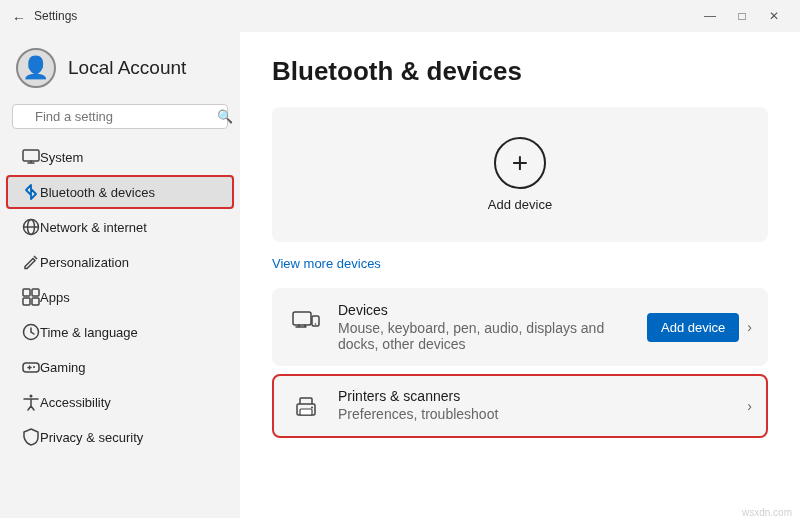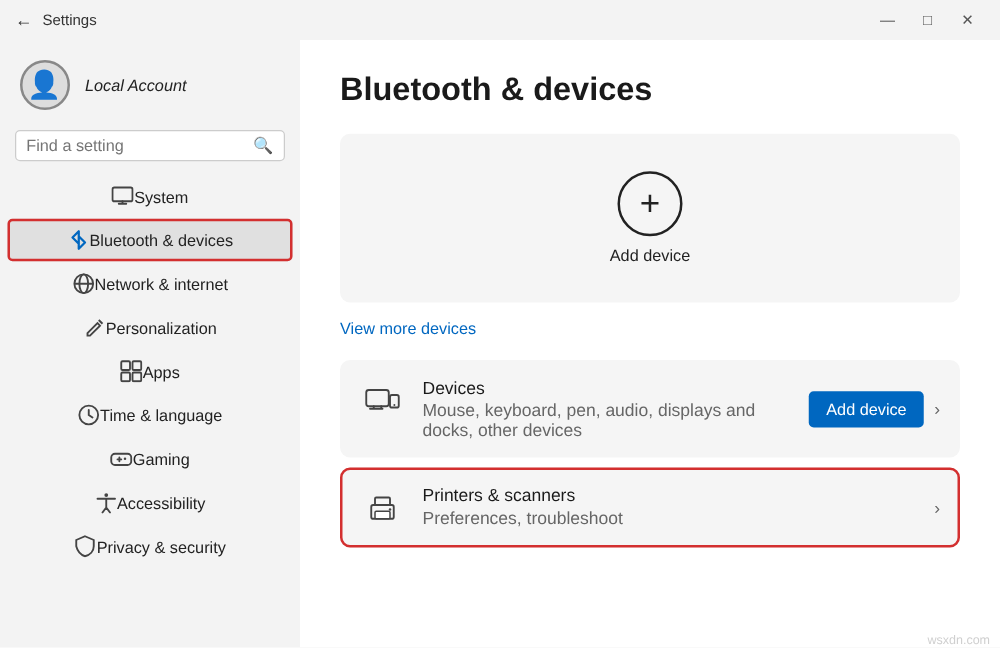--- a/index.html
+++ b/index.html
@@ -75,32 +75,31 @@
       align-items: center;
       justify-content: center;
       background: #ddd;
       flex-shrink: 0;
     }
     .avatar-icon {
       font-size: 22px;
       color: #555;
     }
     .user-name {
-      font-size: 13px;
+      font-size: 19px;
       color: #222;
-      font-style: italic;
     }
     .search-box {
       margin: 4px 12px 10px;
       display: flex;
       align-items: center;
       background: white;
       border: 1px solid #ccc;
       border-radius: 4px;
-      padding: 4px 8px;
+      padding: 4px 22px;
       gap: 6px;
     }
     .search-input {
       border: none;
       outline: none;
       background: transparent;
       flex: 1;
       font-size: 13px;
       color: #555;
     }
@@ -111,21 +110,20 @@
     .nav-item {
       display: flex;
       align-items: center;
       padding: 8px 16px;
       cursor: pointer;
       border-radius: 4px;
       margin: 1px 6px;
       font-size: 13px;
       color: #222;
       position: relative;
-      justify-content: center;
     }
     .nav-item.active {
       background: #e0e0e0;
       font-weight: 500;
     }
     .nav-item.highlighted {
       outline: 2px solid #d32f2f;
       outline-offset: -2px;
       border-radius: 4px;
     }

